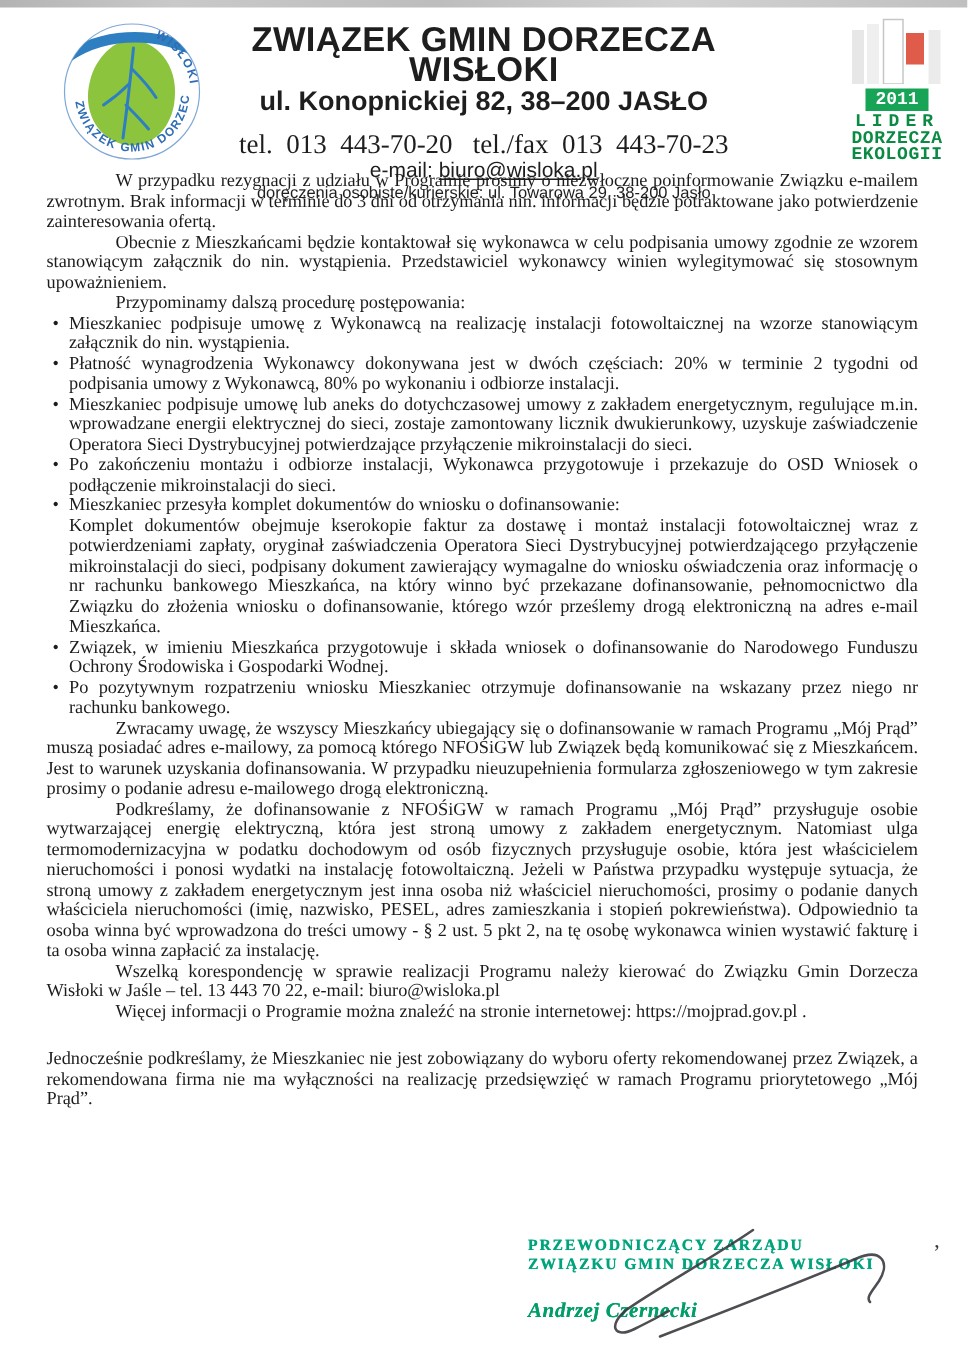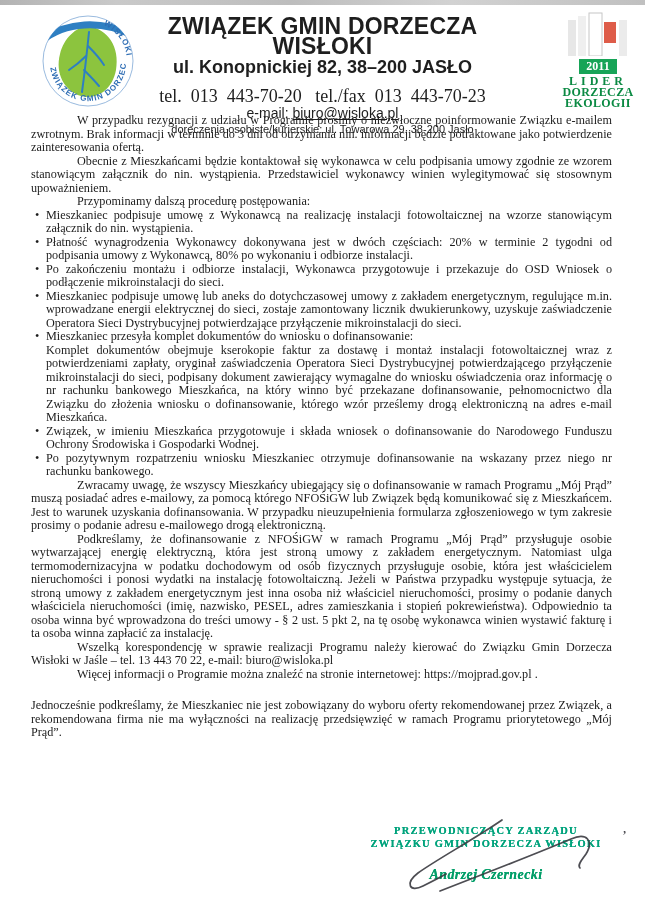--- a/index.html
+++ b/index.html
@@ -15,41 +15,41 @@
   .header-center{position:absolute;left:150px;width:345px;top:8px;text-align:center;
     font-family:"Liberation Sans", sans-serif;color:#1e1e1e;}
   .org-name{font-size:23px;font-weight:bold;letter-spacing:.2px;line-height:20px;}
   .org-address{font-size:18px;font-weight:bold;margin-top:2px;line-height:18px;}
   .org-phones{font-size:18px;margin-top:12px;line-height:16px;white-space:pre;font-family:Liberation Serif, serif;}
   .org-email{font-size:14px;margin-top:1px;line-height:16px;}
   .org-email .email{text-decoration:underline;}
   .org-delivery{font-size:11px;margin-top:1px;line-height:14px;}
   
   .badge{position:absolute;right:11px;top:4px;width:72px;text-align:center;
-    font-family:Liberation Serif, serif;}
+    font-family:Liberation Mono, monospace;}
   .badge-icon{display:block;margin:0 auto;}
   .badge-year{display:inline-block;position:relative;margin-top:-9px;background:#17a457;
     color:#fff;font-weight:bold;font-size:12px;line-height:15px;padding:0 7px;}
   .badge-lines{margin-top:2px;color:#0b8a43;font-weight:bold;font-size:12px;line-height:11px;}
   .badge-lines .l1{letter-spacing:4px;}
   .badge-lines .l2,.badge-lines .l3{letter-spacing:.4px;}
   
   .body-text{position:absolute;top:114px;left:31px;width:581px;
     font-size:12.2px;line-height:13.5px;text-align:justify;}
   .body-text p{margin:0;}
   p.ind{text-indent:46px;}
   ul{margin:0;padding:0;list-style:none;}
   li.bullet{position:relative;padding-left:15px;}
   li.bullet::before{content:"•";position:absolute;left:4px;top:0;}
   li.sub{position:relative;padding-left:59px;}
   li.sub::before{content:"–";position:absolute;left:46px;top:0;}
   p.cont{padding-left:15px;}
   p.final{margin-top:18px;}
   
-  .sig-block{position:absolute;left:352px;top:824px;width:268px;text-align:center;}
+  .sig-block{position:absolute;left:352px;top:824px;width:268px;}
   .stamp{color:#00a37c;font-weight:bold;font-size:10.5px;line-height:13px;
     letter-spacing:1.2px;text-shadow:0 0 .5px #00a37c;}
   .sig-name{margin-top:17px;color:#009e68;font-style:italic;font-weight:bold;
     font-size:14px;letter-spacing:.4px;text-shadow:0 0 .4px #009e68;}
   .scrawl{position:absolute;left:390px;top:812px;}
   .pen-tick{position:absolute;left:622px;top:828px;font-size:15px;color:#3a3a40;}
 </style>
 </head>
 <body>
 
@@ -112,22 +112,22 @@
   </div>
 </header>
 
 <main class="body-text">
   <p class="ind">W przypadku rezygnacji z udziału w Programie prosimy o niezwłoczne poinformowanie Związku e-mailem zwrotnym. Brak informacji w terminie do 3 dni od otrzymania nin. informacji będzie potraktowane jako potwierdzenie zainteresowania ofertą.</p>
   <p class="ind">Obecnie z Mieszkańcami będzie kontaktował się wykonawca w celu podpisania umowy zgodnie ze wzorem stanowiącym załącznik do nin. wystąpienia. Przedstawiciel wykonawcy winien wylegitymować się stosownym upoważnieniem.</p>
   <p class="ind">Przypominamy dalszą procedurę postępowania:</p>
   <ul>
     <li class="bullet">Mieszkaniec podpisuje umowę z Wykonawcą na realizację instalacji fotowoltaicznej na wzorze stanowiącym załącznik do nin. wystąpienia.</li>
     <li class="bullet">Płatność wynagrodzenia Wykonawcy dokonywana jest w dwóch częściach: 20% w terminie 2 tygodni od podpisania umowy z Wykonawcą, 80% po wykonaniu i odbiorze instalacji.</li>
+    <li class="bullet">Mieszkaniec podpisuje umowę lub aneks do dotychczasowej umowy z zakładem energetycznym, regulujące m.in. wprowadzane energii elektrycznej do sieci, zostaje zamontowany licznik dwukierunkowy, uzyskuje zaświadczenie Operatora Sieci Dystrybucyjnej potwierdzające przyłączenie mikroinstalacji do sieci.</li>
     <li class="bullet">Po zakończeniu montażu i odbiorze instalacji, Wykonawca przygotowuje i przekazuje do OSD Wniosek o podłączenie mikroinstalacji do sieci.</li>
-    <li class="bullet">Mieszkaniec podpisuje umowę lub aneks do dotychczasowej umowy z zakładem energetycznym, regulujące m.in. wprowadzane energii elektrycznej do sieci, zostaje zamontowany licznik dwukierunkowy, uzyskuje zaświadczenie Operatora Sieci Dystrybucyjnej potwierdzające przyłączenie mikroinstalacji do sieci.</li>
     <li class="bullet">Mieszkaniec przesyła komplet dokumentów do wniosku o dofinansowanie:</li>
   </ul>
   <p class="cont">Komplet dokumentów obejmuje kserokopie faktur za dostawę i montaż instalacji fotowoltaicznej wraz z potwierdzeniami zapłaty, oryginał zaświadczenia Operatora Sieci Dystrybucyjnej potwierdzającego przyłączenie mikroinstalacji do sieci, podpisany dokument zawierający wymagalne do wniosku oświadczenia oraz informację o nr rachunku bankowego Mieszkańca, na który winno być przekazane dofinansowanie, pełnomocnictwo dla Związku do złożenia wniosku o dofinansowanie, którego wzór prześlemy drogą elektroniczną na adres e-mail Mieszkańca.</p>
   <ul>
     <li class="bullet">Związek, w imieniu Mieszkańca przygotowuje i składa wniosek o dofinansowanie do Narodowego Funduszu Ochrony Środowiska i Gospodarki Wodnej.</li>
     <li class="bullet">Po pozytywnym rozpatrzeniu wniosku Mieszkaniec otrzymuje dofinansowanie na wskazany przez niego nr rachunku bankowego.</li>
   </ul>
   <p class="ind">Zwracamy uwagę, że wszyscy Mieszkańcy ubiegający się o dofinansowanie w ramach Programu „Mój Prąd” muszą posiadać adres e-mailowy, za pomocą którego NFOŚiGW lub Związek będą komunikować się z Mieszkańcem. Jest to warunek uzyskania dofinansowania. W przypadku nieuzupełnienia formularza zgłoszeniowego w tym zakresie prosimy o podanie adresu e-mailowego drogą elektroniczną.</p>
   <p class="ind">Podkreślamy, że dofinansowanie z NFOŚiGW w ramach Programu „Mój Prąd” przysługuje osobie wytwarzającej energię elektryczną, która jest stroną umowy z zakładem energetycznym. Natomiast ulga termomodernizacyjna w podatku dochodowym od osób fizycznych przysługuje osobie, która jest właścicielem nieruchomości i ponosi wydatki na instalację fotowoltaiczną. Jeżeli w Państwa przypadku występuje sytuacja, że stroną umowy z zakładem energetycznym jest inna osoba niż właściciel nieruchomości, prosimy o podanie danych właściciela nieruchomości (imię, nazwisko, PESEL, adres zamieszkania i stopień pokrewieństwa). Odpowiednio ta osoba winna być wprowadzona do treści umowy - § 2 ust. 5 pkt 2, na tę osobę wykonawca winien wystawić fakturę i ta osoba winna zapłacić za instalację.</p>
   <p class="ind">Wszelką korespondencję w sprawie realizacji Programu należy kierować do Związku Gmin Dorzecza Wisłoki w Jaśle – tel. 13 443 70 22, e-mail: biuro@wisloka.pl</p>

